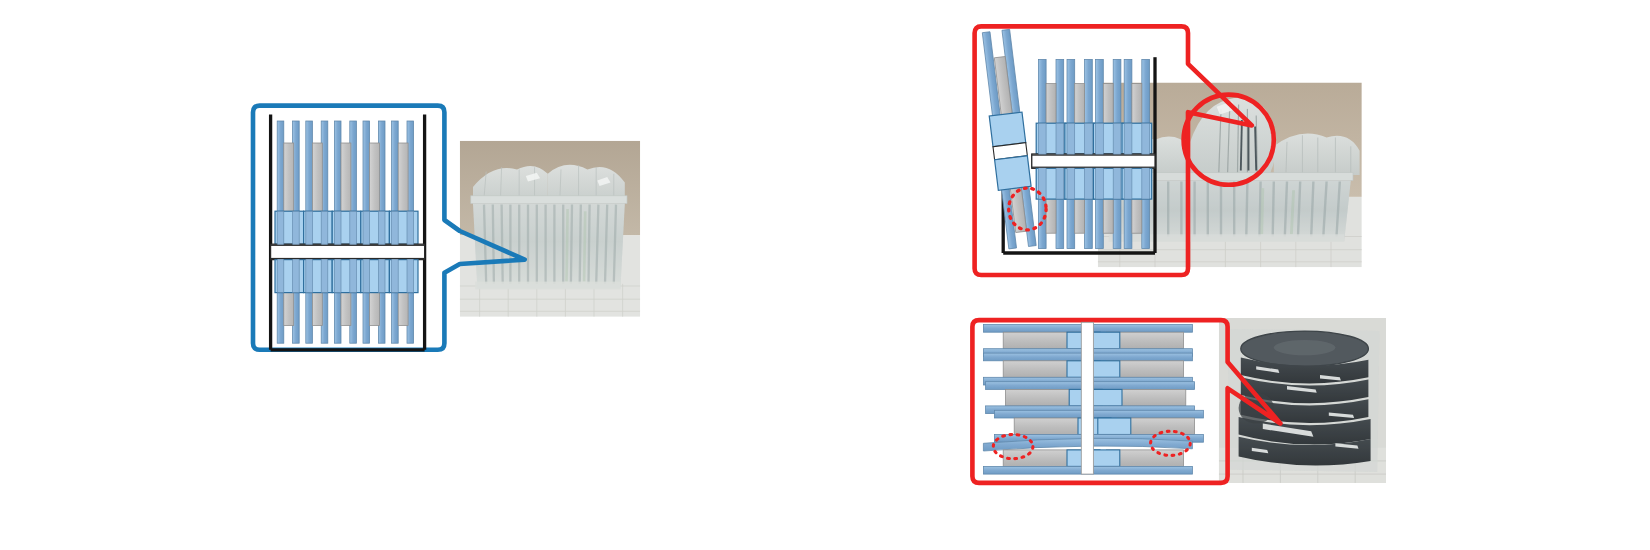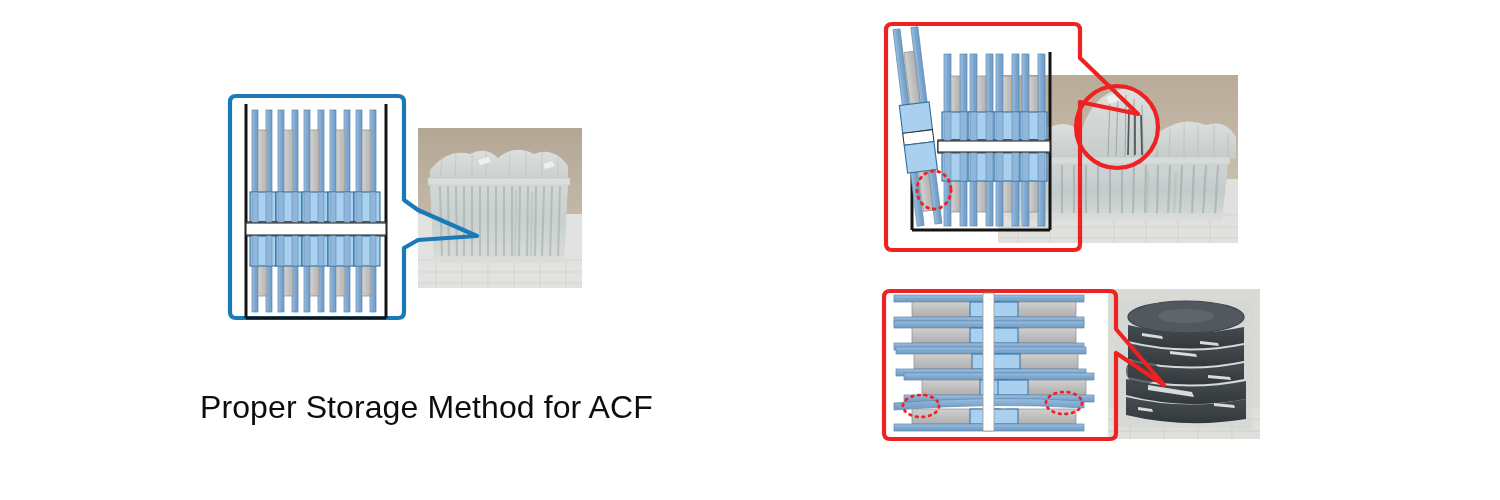--- a/index.html
+++ b/index.html
@@ -199,21 +199,20 @@
         <rect x="94" y="96" width="6" height="74" fill="#8fb6da" stroke="#5f87ab" stroke-width="0.6"></rect>
         <rect x="108" y="96" width="6" height="74" fill="#8fb6da" stroke="#5f87ab" stroke-width="0.6"></rect>
         <rect x="120" y="96" width="6" height="74" fill="#8fb6da" stroke="#5f87ab" stroke-width="0.6"></rect>
         <rect x="134" y="96" width="6" height="74" fill="#8fb6da" stroke="#5f87ab" stroke-width="0.6"></rect>
       </g>
       <g>
         <rect x="10" y="127" width="140" height="12" fill="#ffffff" stroke="#2a2a2a" stroke-width="1.1"></rect>
       </g>
     </svg>
 
-    <div class="main-title">Proper Storage Method for ACF</div>
   </div>
 
   <div class="abs" style="left:860px;top:0px;width:560px;height:285px;">
 
     <div class="abs" style="left:138px;top:75px;width:240px;height:168px;">
       <svg width="240" height="168" viewBox="0 0 240 168">
         <defs>
           <linearGradient id="wallR" x1="0" y1="0" x2="0" y2="1">
             <stop offset="0" stop-color="#b9ab98"></stop>
               <stop offset="1" stop-color="#c9bdac"></stop>

